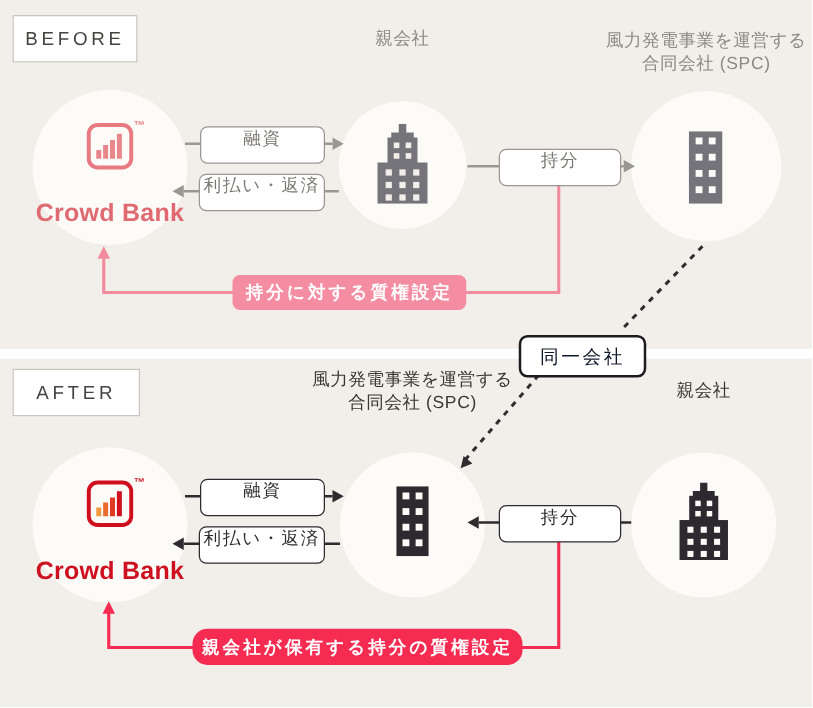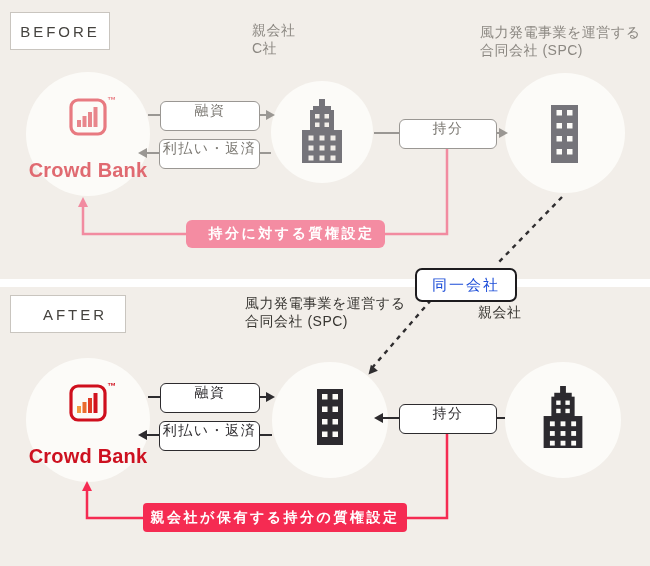--- a/index.html
+++ b/index.html
@@ -10,58 +10,57 @@
   .tagbox{position:absolute;background:#ffffff;border:1px solid #c9c5bf;z-index:3;
           display:flex;align-items:center;justify-content:center;
           font-size:15px;letter-spacing:3px;color:#45433f;}
   .pill{position:absolute;background:#ffffff;border-radius:6px;z-index:3;
         display:flex;justify-content:center;
         font-size:14px;letter-spacing:1.5px;}
   .pill.gray{border:1.6px solid #9a9793;color:#7b7872;}
   .pill.dark{border:1.6px solid #2d2b2e;color:#2d2b2e;}
   .banner{position:absolute;display:flex;align-items:center;justify-content:center;
           color:#ffffff;font-size:14px;font-weight:bold;letter-spacing:2.5px;z-index:3;}
-  .banner.pink{background:#f48ca2;border-radius:6px;padding-left:12px;}
+  .banner.pink{background:#f48ca2;border-radius:6px;}
   .banner.red{background:#f52b52;border-radius:4px;}
-  .label{position:absolute;font-size:14px;line-height:18px;z-index:2;letter-spacing:0.5px;}
+  .label{position:absolute;text-align:center;font-size:14px;line-height:18px;z-index:2;letter-spacing:0.5px;}
   .label.gray{color:#8c8882;}
   .label.dark{color:#383632;}
   .overlay{position:absolute;left:0;top:0;z-index:2;pointer-events:none;}
   .bldg{position:absolute;z-index:2;}
   .bank{position:absolute;display:flex;flex-direction:column;align-items:center;z-index:2;}
   .logoWrap{position:relative;}
   .tm{position:absolute;right:-9px;top:-3px;font-size:9px;font-weight:bold;}
   .bank.pink .tm{color:#e87a81;}
   .bank.red  .tm{color:#cf0f1d;}
   .bankname{font-size:20px;font-weight:bold;letter-spacing:0.2px;margin-top:19px;}
   .bank.pink .bankname{color:#e06a71;}
   .bank.red  .bankname{color:#cd1120;}
   .samecompany{position:absolute;background:#ffffff;border:2.5px solid #1d1b1e;border-radius:7px;
                display:flex;align-items:center;justify-content:center;
-               font-size:15px;letter-spacing:2px;color:#1d4ed8;z-index:5;}
+               font-size:15px;letter-spacing:2px;color:#0f172a;z-index:5;}
 </style>
 </head>
 <body>
 
 <div id="canvas">
 
   <div class="panel" style="top:0;height:279px;"></div>
   <div class="panel" style="top:287px;height:279px;"></div>
 
   <div class="tagbox" style="left:10px;top:12px;width:98px;height:36px;">
     <span>BEFORE</span>
   </div>
 
   <div class="circle" style="left:26px;top:72px;width:124px;height:124px;"></div>
   <div class="circle" style="left:271px;top:81px;width:102px;height:102px;"></div>
   <div class="circle" style="left:505px;top:73px;width:120px;height:120px;"></div>
 
   <div class="label gray" style="left:252px;top:21px;width:140px;">
     <div>親会社</div>
-    <div>C社</div>
   </div>
 
   <div class="label gray" style="left:480px;top:23px;width:170px;">
     <div>風力発電事業を運営する</div>
     <div>合同会社 (SPC)</div>
   </div>
 
   <div class="bank pink" style="left:26px;top:98px;width:124px;">
     <div class="logoWrap">
       <svg width="38" height="38" viewBox="0 0 38 38">
@@ -125,21 +124,21 @@
     <span>利払い・返済</span>
   </div>
   <div class="pill gray" style="left:399px;top:119px;width:96px;height:28px;">
     <span>持分</span>
   </div>
 
   <div class="banner pink" style="left:186px;top:220px;width:187px;height:28px;">
     <span>持分に対する質権設定</span>
   </div>
 
-  <div class="tagbox" style="left:10px;top:295px;width:100px;height:36px;padding-left:14px;">
+  <div class="tagbox" style="left:10px;top:295px;width:100px;height:36px;">
     <span>AFTER</span>
   </div>
 
   <div class="circle" style="left:26px;top:358px;width:124px;height:124px;"></div>
   <div class="circle" style="left:272px;top:362px;width:116px;height:116px;"></div>
   <div class="circle" style="left:505px;top:362px;width:116px;height:116px;"></div>
 
   <div class="label dark" style="left:245px;top:294px;width:170px;">
     <div>風力発電事業を運営する</div>
     <div>合同会社 (SPC)</div>
@@ -208,21 +207,21 @@
   <div class="pill dark" style="left:160px;top:383px;width:98px;height:28px;">
     <span>融資</span>
   </div>
   <div class="pill dark" style="left:159px;top:421px;width:99px;height:28px;">
     <span>利払い・返済</span>
   </div>
   <div class="pill dark" style="left:399px;top:404px;width:96px;height:28px;">
     <span>持分</span>
   </div>
 
-  <div class="banner red" style="left:143px;top:503px;width:264px;height:29px;">
+  <div class="banner red" style="left:154px;top:503px;width:264px;height:29px;border-radius:12px;">
     <span>親会社が保有する持分の質権設定</span>
   </div>
 
   <div class="samecompany" style="left:415px;top:268px;width:98px;height:30px;">
     <span>同一会社</span>
   </div>
 
   <svg class="overlay" width="650" height="566" viewBox="0 0 650 566">
 
     <g>

